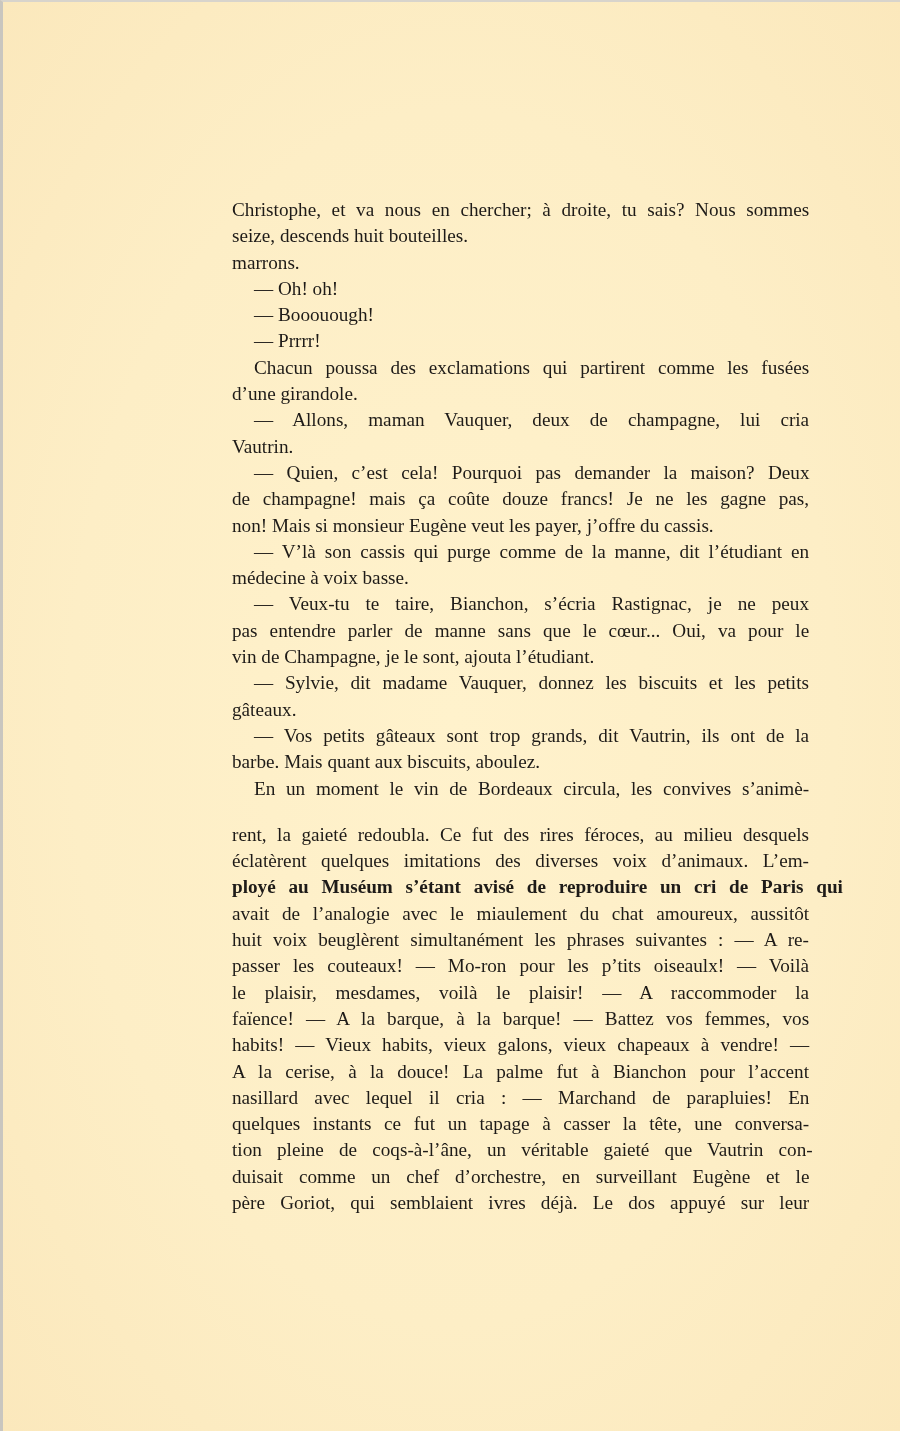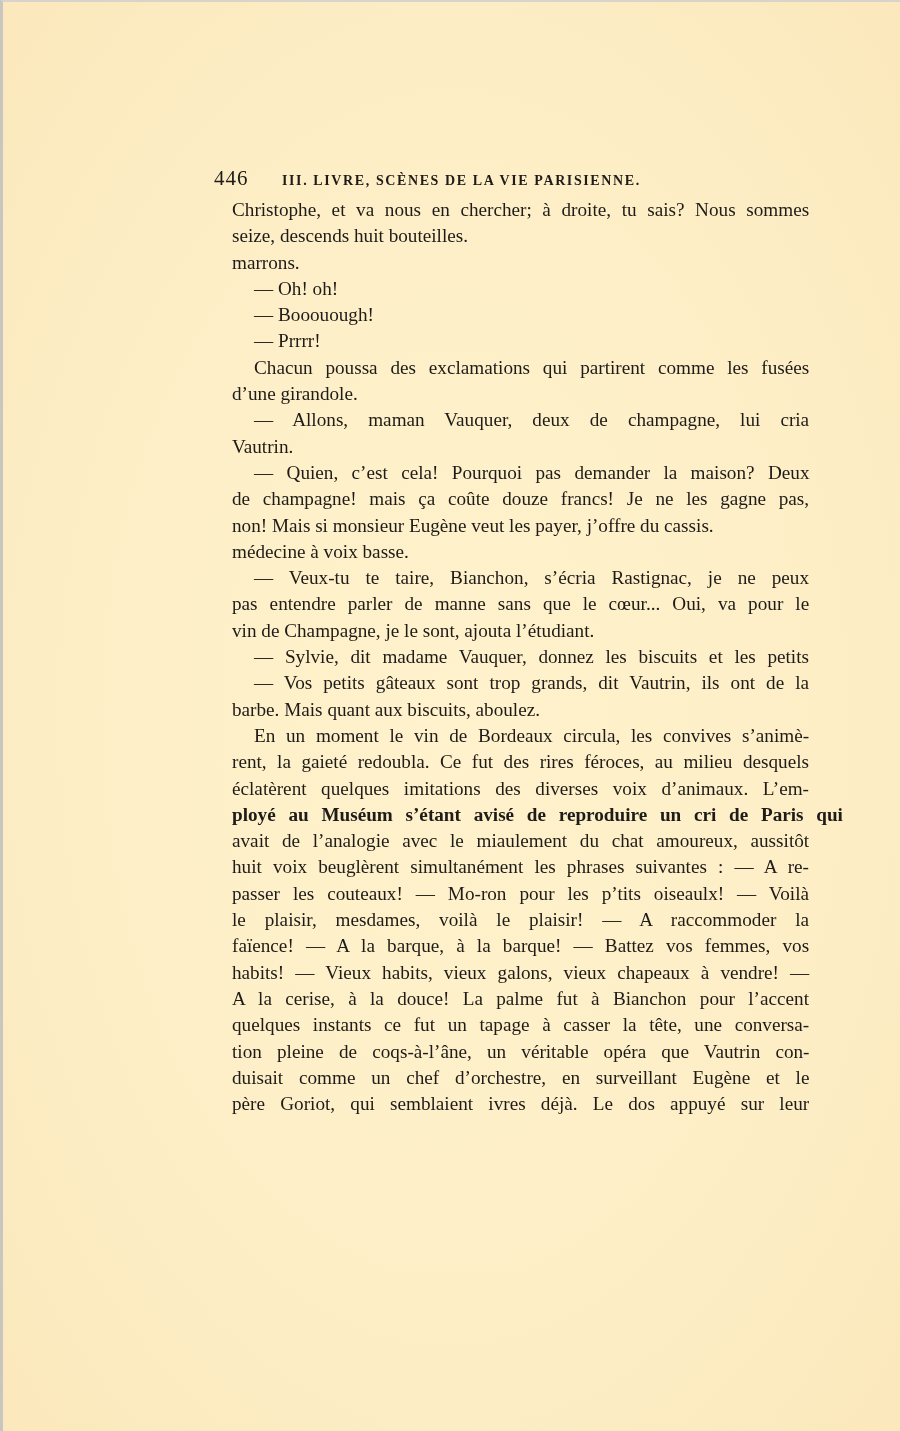--- a/index.html
+++ b/index.html
@@ -28,54 +28,53 @@
     color: #1e1b18; text-align: justify;
   }
   .line { display: block; white-space: nowrap; text-align-last: justify; text-align: justify; }
   .line.last { text-align-last: left; }
   .line.indent { padding-left: 22px; }
 </style>
 </head>
 <body>
 
 <div class="page">
-  <div class="header">
-    <span class="page-number">446</span>
-    <span class="running-head">III. LIVRE, SCÈNES DE LA VIE PARISIENNE.</span>
-  </div>
   <div class="text" id="body-text">
       <span class="line" style="display: block; word-spacing: 5.81818px;">Christophe, et va nous en chercher; à droite, tu sais? Nous sommes</span>
       <span class="line last">seize, descends huit bouteilles.</span>
       <span class="line last">marrons.</span>
       <span class="line indent last">— Oh! oh!</span>
       <span class="line indent last">— Booouough!</span>
       <span class="line indent last">— Prrrr!</span>
       <span class="line indent" style="display: block; word-spacing: 8px;">Chacun poussa des exclamations qui partirent comme les fusées</span>
       <span class="line last">d’une girandole.</span>
       <span class="line indent" style="display: block; word-spacing: 15.25px;">— Allons, maman Vauquer, deux de champagne, lui cria</span>
       <span class="line last">Vautrin.</span>
       <span class="line indent" style="display: block; word-spacing: 8.55556px;">— Quien, c’est cela! Pourquoi pas demander la maison? Deux</span>
       <span class="line" style="display: block; word-spacing: 7.90909px;">de champagne! mais ça coûte douze francs! Je ne les gagne pas,</span>
       <span class="line last">non! Mais si monsieur Eugène veut les payer, j’offre du cassis.</span>
+      <span class="line indent" style="display: block; word-spacing: 4.08333px;">— V’là son cassis qui purge comme de la manne, dit l’étudiant en</span>
       <span class="line last">médecine à voix basse.</span>
       <span class="line indent" style="display: block; word-spacing: 11.1111px;">— Veux-tu te taire, Bianchon, s’écria Rastignac, je ne peux</span>
       <span class="line" style="display: block; word-spacing: 7.25px;">pas entendre parler de manne sans que le cœur... Oui, va pour le</span>
       <span class="line last">vin de Champagne, je le sont, ajouta l’étudiant.</span>
       <span class="line indent" style="display: block; word-spacing: 6.9px;">— Sylvie, dit madame Vauquer, donnez les biscuits et les petits</span>
+      <span class="line last">gâteaux.</span>
       <span class="line indent" style="display: block; word-spacing: 6.16667px;">— Vos petits gâteaux sont trop grands, dit Vautrin, ils ont de la</span>
       <span class="line last">barbe. Mais quant aux biscuits, aboulez.</span>
       <span class="line indent" style="display: block; word-spacing: 5.9px;">En un moment le vin de Bordeaux circula, les convives s’animè-</span>
-      <span class="line" style="display: block; word-spacing: 5.63636px;">rent, la gaieté redoubla. Ce fut des rires féroces, au milieu desquels</span>
+      <span class="line" style="display: block; word-spacing: 5.63636px; margin-top: 20px;">rent, la gaieté redoubla. Ce fut des rires féroces, au milieu desquels</span>
       <span class="line" style="display: block; word-spacing: 9.71429px;">éclatèrent quelques imitations des diverses voix d’animaux. L’em-</span>
       <span class="line" style="display: block; word-spacing: 7.90909px; font-weight: bold;">ployé au Muséum s’étant avisé de reproduire un cri de Paris qui</span>
       <span class="line" style="display: block; word-spacing: 7.88889px;">avait de l’analogie avec le miaulement du chat amoureux, aussitôt</span>
       <span class="line" style="display: block; word-spacing: 6.3px;">huit voix beuglèrent simultanément les phrases suivantes : — A re-</span>
       <span class="line" style="display: block; word-spacing: 8.1px; font-family: Liberation Serif, serif;">passer les couteaux! — Mo-ron pour les p’tits oiseaulx! — Voilà</span>
       <span class="line" style="display: block; word-spacing: 14px;">le plaisir, mesdames, voilà le plaisir! — A raccommoder la</span>
       <span class="line" style="display: block; word-spacing: 7.33333px;">faïence! — A la barque, à la barque! — Battez vos femmes, vos</span>
       <span class="line" style="display: block; word-spacing: 6.3px;">habits! — Vieux habits, vieux galons, vieux chapeaux à vendre! —</span>
       <span class="line" style="display: block; word-spacing: 8.5px;">A la cerise, à la douce! La palme fut à Bianchon pour l’accent</span>
+      <span class="line" style="display: block; word-spacing: 11.5px;">nasillard avec lequel il cria : — Marchand de parapluies! En</span>
       <span class="line" style="display: block; word-spacing: 7.81818px;">quelques instants ce fut un tapage à casser la tête, une conversa-</span>
-      <span class="line" style="display: block; word-spacing: 10.3333px;">tion pleine de coqs-à-l’âne, un véritable opéra que Vautrin con-</span>
+      <span class="line" style="display: block; word-spacing: 10.3333px;">tion pleine de coqs-à-l’âne, un véritable gaieté que Vautrin con-</span>
       <span class="line" style="display: block; word-spacing: 11px;">duisait comme un chef d’orchestre, en surveillant Eugène et le</span>
       <span class="line" style="display: block; word-spacing: 10.4px;">père Goriot, qui semblaient ivres déjà. Le dos appuyé sur leur</span>
     </div>
 </div>
 
 </body></html>

